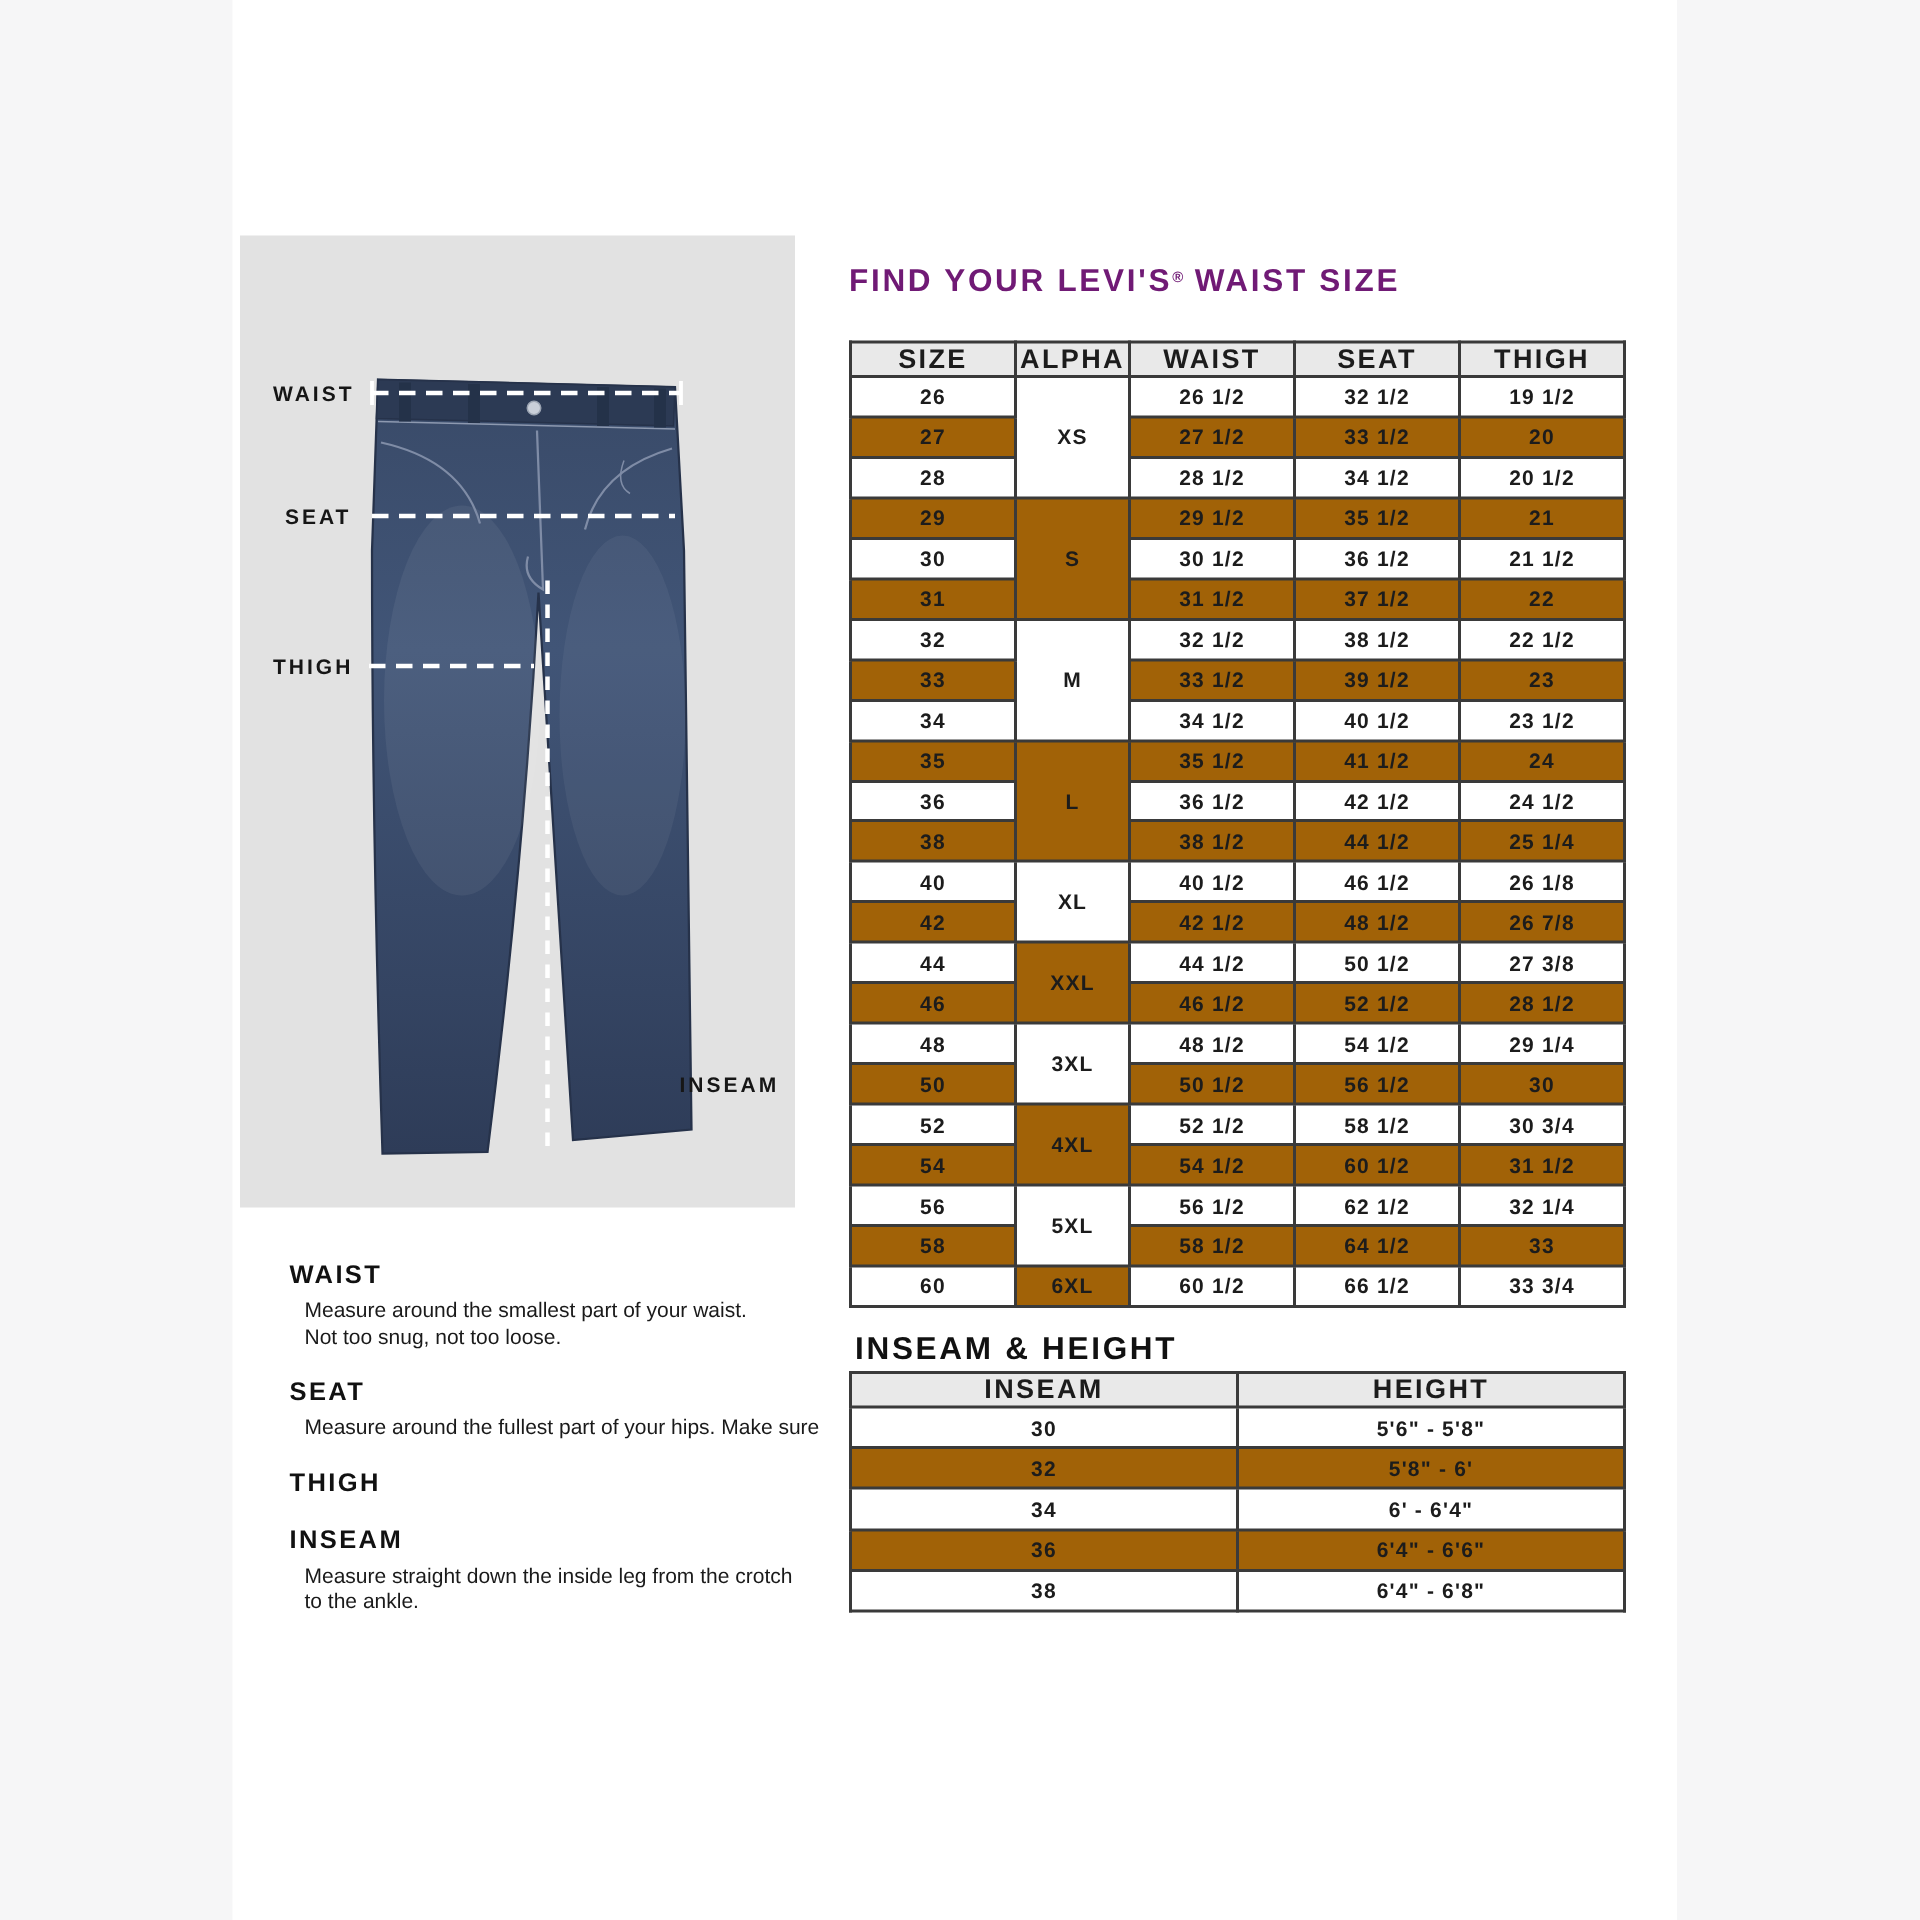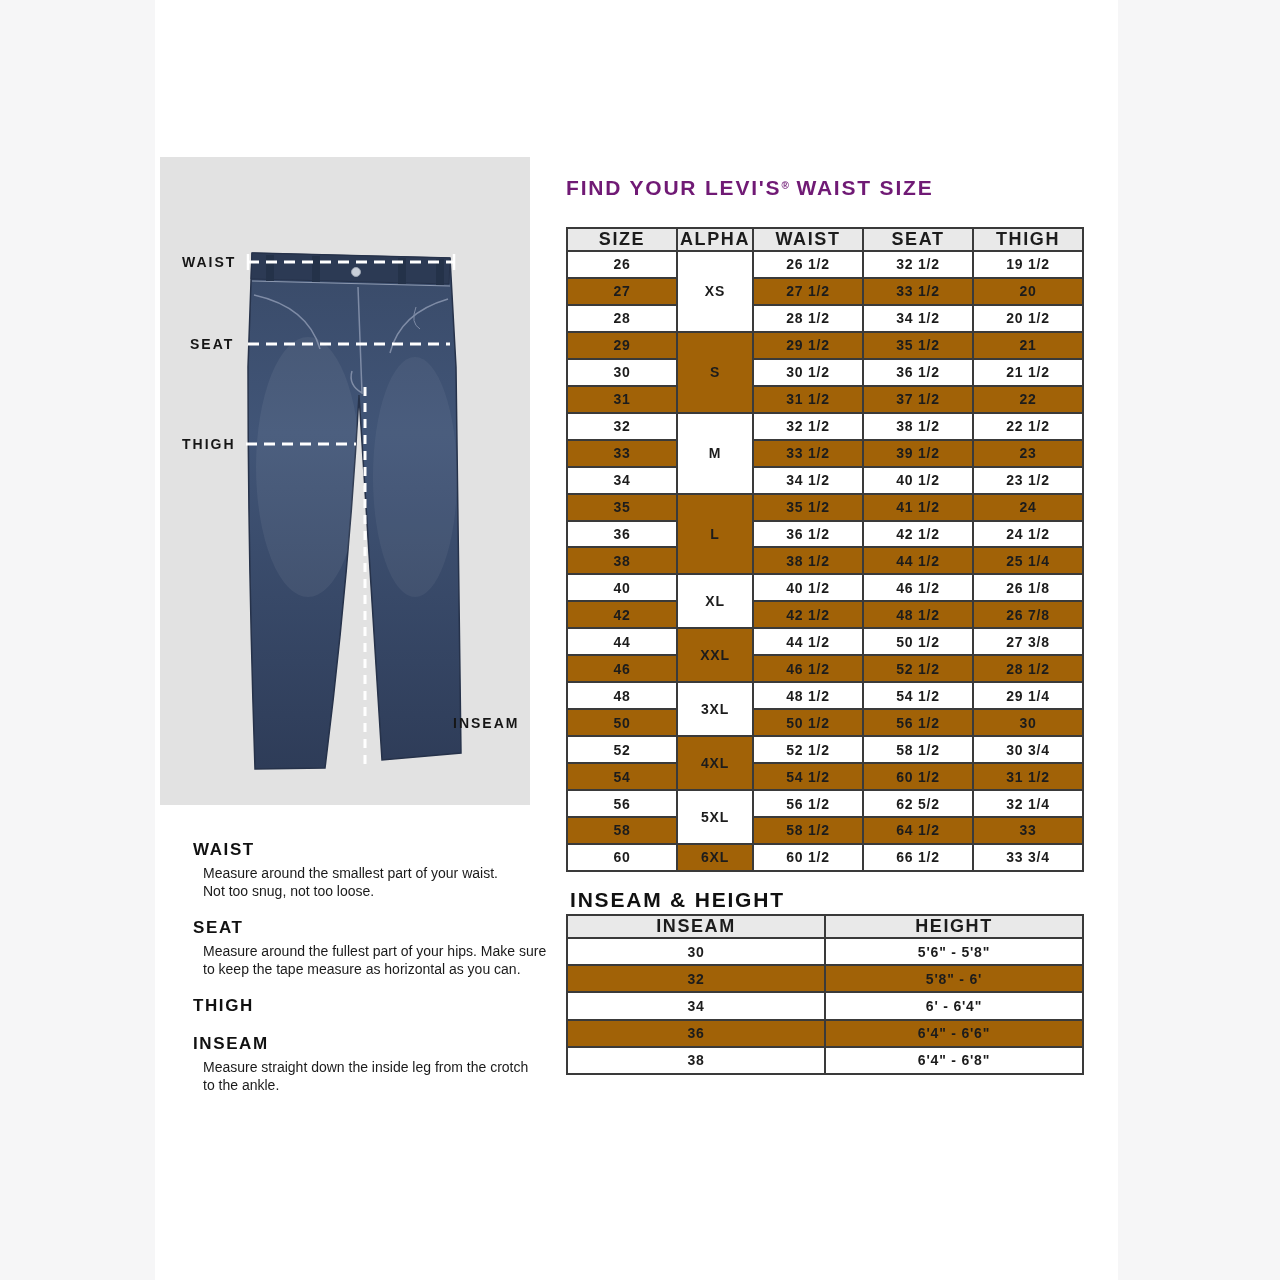--- a/index.html
+++ b/index.html
@@ -93,21 +93,20 @@
 
   <div class="guide">
       <div class="guide-section">
         <div class="guide-heading">WAIST</div>
         <div class="guide-line">Measure around the smallest part of your waist.</div>
         <div class="guide-line">Not too snug, not too loose.</div>
       </div>
       <div class="guide-section">
         <div class="guide-heading">SEAT</div>
         <div class="guide-line">Measure around the fullest part of your hips. Make sure</div>
-        <div class="guide-line">to keep the tape measure as horizontal as you can.</div>
       </div>
       <div class="guide-section">
         <div class="guide-heading">THIGH</div>
       </div>
       <div class="guide-section">
         <div class="guide-heading">INSEAM</div>
         <div class="guide-line">Measure straight down the inside leg from the crotch</div>
         <div class="guide-line">to the ankle.</div>
       </div>
     </div>
@@ -257,21 +256,21 @@
         <tr>
           <td class="alt">54</td>
           <td class="alt">54 1/2</td>
           <td class="alt">60 1/2</td>
           <td class="alt">31 1/2</td>
         </tr>
         <tr>
           <td>56</td>
           <td rowspan="2">5XL</td>
           <td>56 1/2</td>
-          <td>62 5/2</td>
+          <td>62 1/2</td>
           <td>32 1/4</td>
         </tr>
         <tr>
           <td class="alt">58</td>
           <td class="alt">58 1/2</td>
           <td class="alt">64 1/2</td>
           <td class="alt">33</td>
         </tr>
         <tr>
           <td>60</td>

